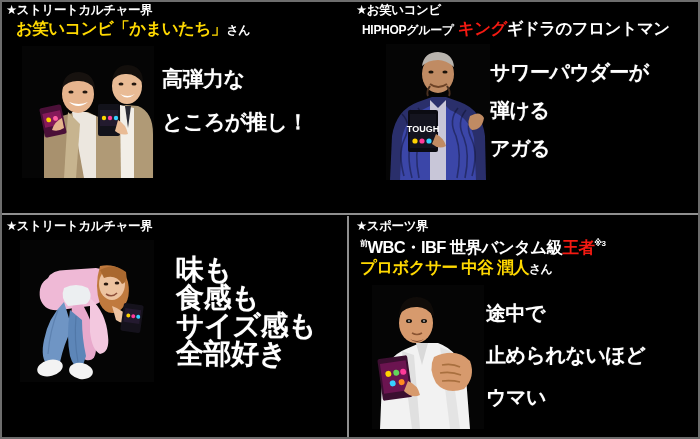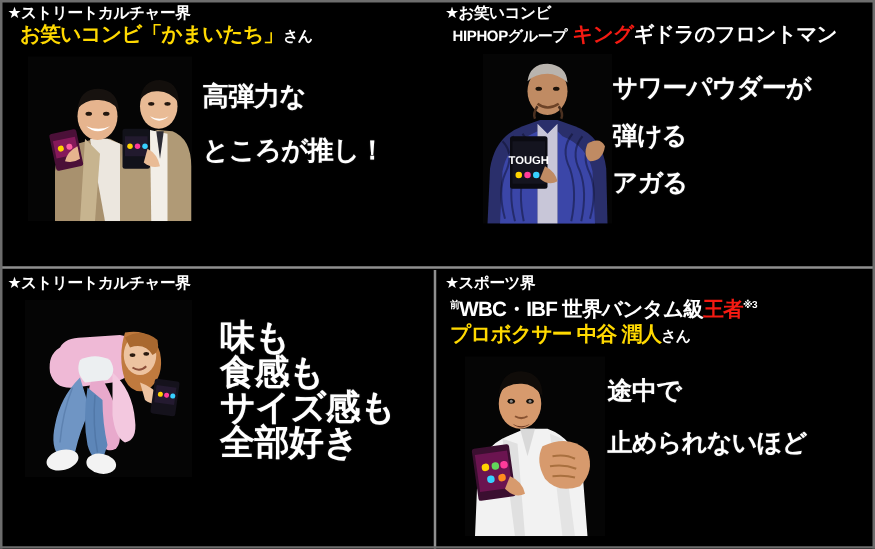--- a/index.html
+++ b/index.html
@@ -294,20 +294,21 @@
             <circle cx="32" cy="88" r="3" fill="#ff3b9a"></circle>
             <circle cx="20" cy="98" r="3" fill="#37d0ff"></circle>
             <circle cx="29" cy="98" r="3" fill="#ff8a1f"></circle>
           </g>
           <path d="M36 96 Q46 100 48 110 Q40 114 32 106Z" fill="#d79a6d"></path>
         </svg>
       </div>
       <div class="quote q-br">
         <div>途中で</div>
         <div>止められないほど</div>
+        <div>ウマい</div>
       </div>
     </div>
   </div>
 
   <div class="divider div-h"></div>
   <div class="divider div-v"></div>
   <div class="divider edge-l"></div>
   <div class="divider edge-r"></div>
   <div class="divider edge-t"></div>
   <div class="divider edge-b"></div>

